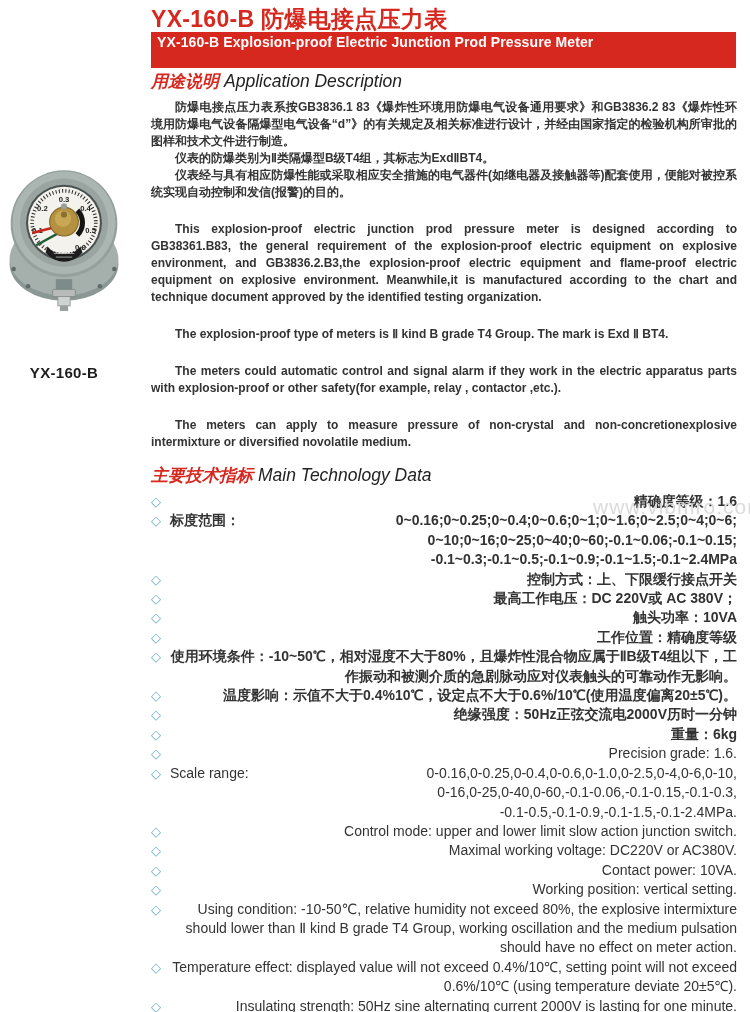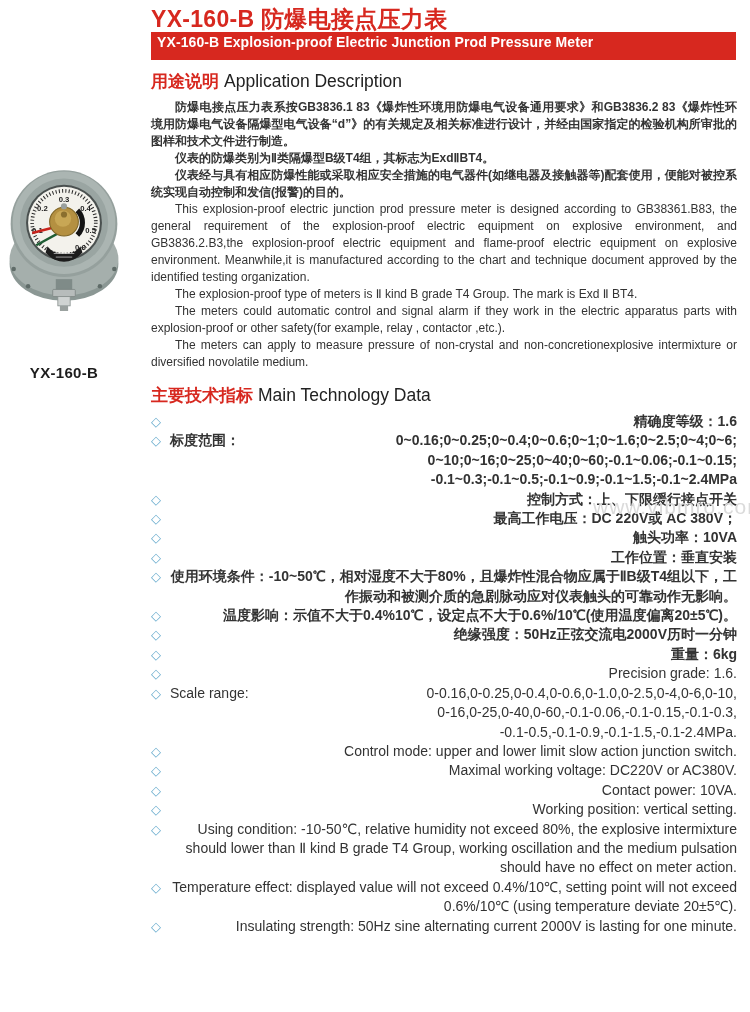--- a/index.html
+++ b/index.html
@@ -11,31 +11,31 @@
   html,body{margin:0;padding:0;background:#ffffff;}
   .page{
     position:relative;width:750px;height:1012px;background:#ffffff;
     font-family:"Liberation Sans",sans-serif;color:var(--text);overflow:hidden;
   }
   .title{
     position:absolute;left:151px;top:4px;width:586px;
     font-size:23px;font-weight:700;color:var(--red);letter-spacing:0.3px;white-space:nowrap;
   }
   .banner{
-    position:absolute;left:151px;top:32px;width:585px;height:28px;
+    position:absolute;left:151px;top:32px;width:585px;height:36px;
     background:var(--red);color:#ffffff;font-weight:700;font-size:14px;line-height:21px;
     padding-left:6px;letter-spacing:0.1px;white-space:nowrap;
   }
   .content{position:absolute;left:151px;top:64px;width:586px;}
-  h2{margin:6px 0 6px 0;font-size:17.5px;font-weight:400;color:#222;line-height:22px;}
+  h2{margin:6px 0 6px 0;font-size:17.5px;font-weight:400;color:#222;line-height:22px;font-style:italic;}
   h2 .zh{color:var(--red);font-weight:700;font-size:17px;margin-right:5px;}
   h2.tech{margin-top:13px;margin-bottom:5px;}
   p.para{margin:0;text-indent:2em;text-align:justify;line-height:17px;font-size:12px;}
   p.zh{font-weight:600;}
-  p.en{font-weight:400;}
+  p.en{font-weight:700;margin-top:20px;}
   .tech-list{width:100%;}
   .ti{display:flex;font-size:14px;line-height:19.4px;}
   .dm{flex:0 0 19px;color:var(--blue);font-size:13px;}
   .tb{flex:1;text-align:right;}
   .ti.zh .tl{font-weight:700;}
   .ti.zh .tb{font-weight:600;}
   .ti.val .tb{display:flex;}
   .ti.val .tl{white-space:pre;}
   .ti.val .tv{white-space:pre-line;flex:1;}
   .gauge-wrap{position:absolute;left:6px;top:156px;width:116px;height:156px;}
@@ -143,21 +143,21 @@
         <div class="ti zh hang">
           <span class="dm">◇</span>
           <div class="tb"><span class="tl">最高工作电压：</span><span class="tv">DC 220V或 AC 380V；</span></div>
         </div>
         <div class="ti zh hang">
           <span class="dm">◇</span>
           <div class="tb"><span class="tl">触头功率：</span><span class="tv">10VA</span></div>
         </div>
         <div class="ti zh hang">
           <span class="dm">◇</span>
-          <div class="tb"><span class="tl">工作位置：</span><span class="tv">垂直安装</span></div>
+          <div class="tb"><span class="tl">工作位置：</span><span class="tv">精确度等级</span></div>
         </div>
         <div class="ti zh hang">
           <span class="dm">◇</span>
           <div class="tb"><span class="tl">使用环境条件：</span><span class="tv">-10~50℃，相对湿度不大于80%，且爆炸性混合物应属于ⅡB级T4组以下，工作振动和被测介质的急剧脉动应对仪表触头的可靠动作无影响。</span></div>
         </div>
         <div class="ti zh hang">
           <span class="dm">◇</span>
           <div class="tb"><span class="tl">温度影响：</span><span class="tv">示值不大于0.4%10℃，设定点不大于0.6%/10℃(使用温度偏离20±5℃)。</span></div>
         </div>
         <div class="ti zh hang">

